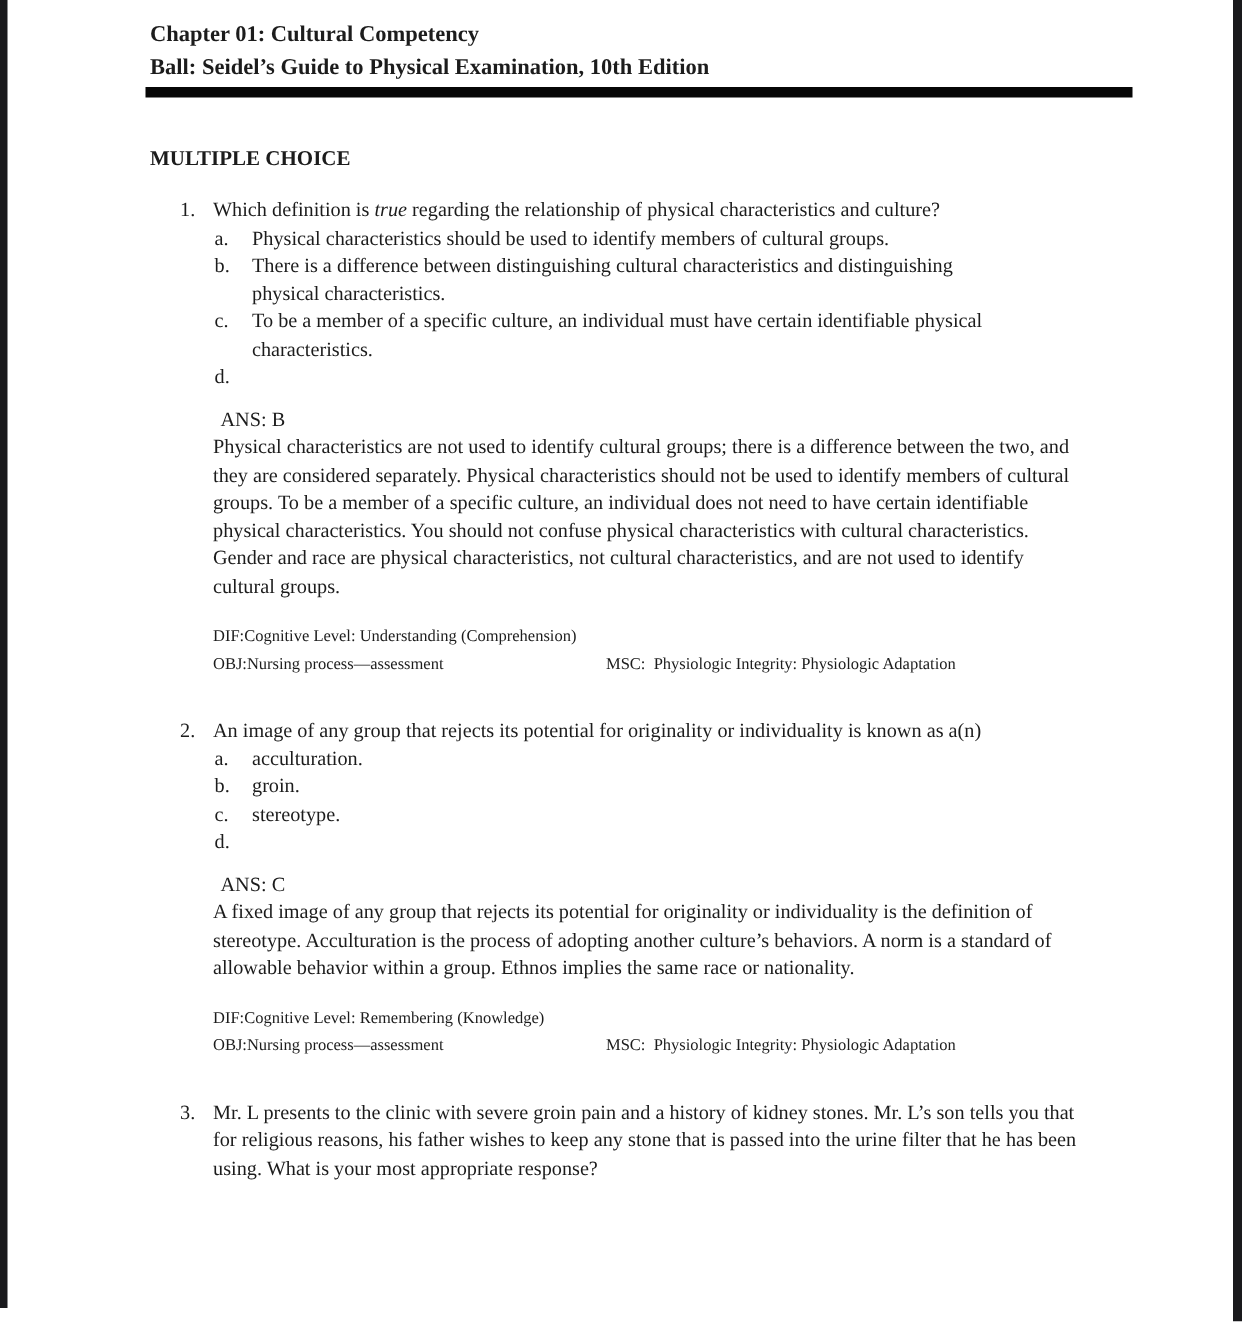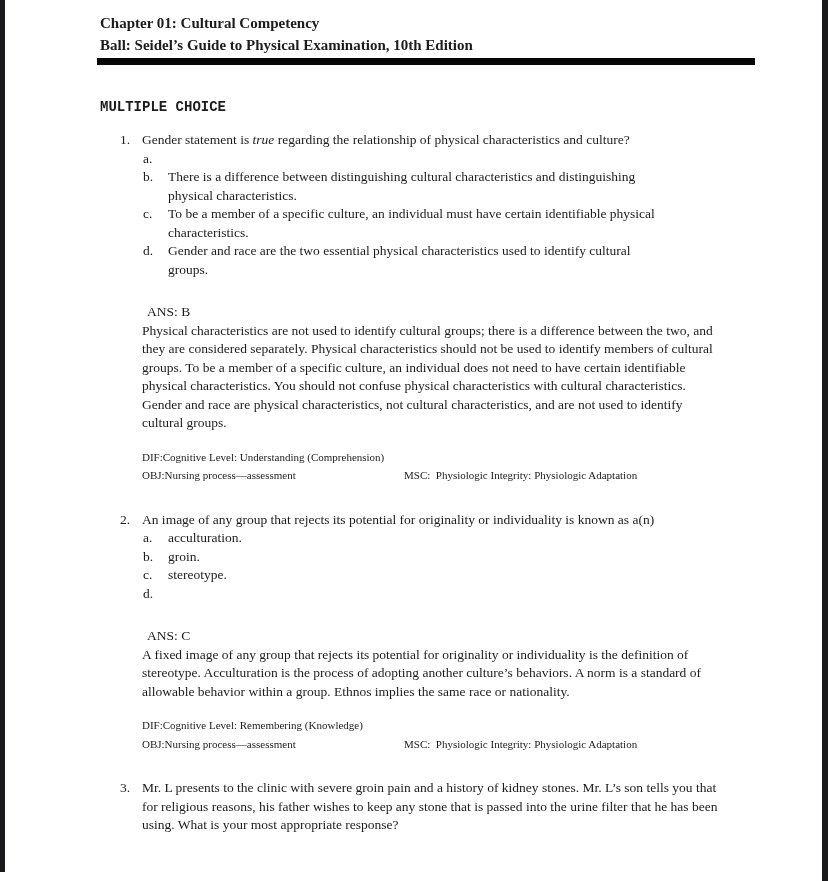--- a/index.html
+++ b/index.html
@@ -31,34 +31,33 @@
   .thick-rule {
     margin-left: -3px;
     width: 658px; height: 7px;
     background: #060606;
     margin-top: 2px;
   }
   .mc-title {
     font-size: 14px; font-weight: bold;
     margin-top: 33px;
     line-height: 18px;
-    font-family: Liberation Mono, monospace;
   }
   .questions { margin-top: 15px; margin-left: 20px; }
   .question { margin-top: 26px; }
   .question:first-child { margin-top: 0; }
   .q-row { display: flex; font-size: 13.5px; line-height: 18.5px; }
   .q-num { width: 22px; flex: 0 0 22px; }
   .q-stem { width: 578px; max-width: 578px; }
   .q-stem .it { font-style: italic; margin-top: 42px; }
   .options { margin-left: 23px; }
   .option-row { display: flex; font-size: 13.5px; line-height: 18.5px; }
   .opt-letter { width: 25px; flex: 0 0 25px; }
   .opt-text { width: 502px; max-width: 502px; }
-  .answer-block { margin-top: 24px; font-size: 13.5px; line-height: 18.5px; }
+  .answer-block { margin-top: 10px; font-size: 13.5px; line-height: 18.5px; }
   .ans-label { margin-left: 27px; }
   .rationale { margin-left: 22px; width: 576px; }
   .meta { margin-top: 15px; margin-left: 22px; font-size: 11px; line-height: 18.5px; }
   .meta-row { display: flex; }
   .meta .obj { width: 262px; flex: 0 0 262px; white-space: pre-wrap; }
   .meta .dif, .meta .msc { white-space: pre-wrap; }
 </style>
 </head>
 <body>
 
@@ -74,37 +73,37 @@
 
   <div class="thick-rule"></div>
 
   <div class="mc-title">MULTIPLE CHOICE</div>
 
   <div class="questions">
 
     <div class="question">
       <div class="q-row">
         <span class="q-num">1.</span>
-        <span class="q-stem"><span>Gender statement is </span><span class="it">true</span><span> regarding the relationship of physical characteristics and culture?</span></span>
+        <span class="q-stem"><span>Which definition is </span><span class="it">true</span><span> regarding the relationship of physical characteristics and culture?</span></span>
       </div>
       <div class="options">
         <div class="option-row">
           <span class="opt-letter">a.</span>
+          <span class="opt-text">Physical characteristics should be used to identify members of cultural groups.</span>
         </div>
         <div class="option-row">
           <span class="opt-letter">b.</span>
           <span class="opt-text">There is a difference between distinguishing cultural characteristics and distinguishing physical characteristics.</span>
         </div>
         <div class="option-row">
           <span class="opt-letter">c.</span>
           <span class="opt-text">To be a member of a specific culture, an individual must have certain identifiable physical characteristics.</span>
         </div>
         <div class="option-row">
           <span class="opt-letter">d.</span>
-          <span class="opt-text">Gender and race are the two essential physical characteristics used to identify cultural groups.</span>
         </div>
       </div>
       <div class="answer-block">
         <div class="ans-label">ANS: B</div>
         <div class="rationale">Physical characteristics are not used to identify cultural groups; there is a difference between the two, and they are considered separately. Physical characteristics should not be used to identify members of cultural groups. To be a member of a specific culture, an individual does not need to have certain identifiable physical characteristics. You should not confuse physical characteristics with cultural characteristics. Gender and race are physical characteristics, not cultural characteristics, and are not used to identify cultural groups.</div>
       </div>
       <div class="meta">
         <div class="dif">DIF:Cognitive Level: Understanding (Comprehension)</div>
         <div class="meta-row">
           <span class="obj">OBJ:Nursing process—assessment</span>

